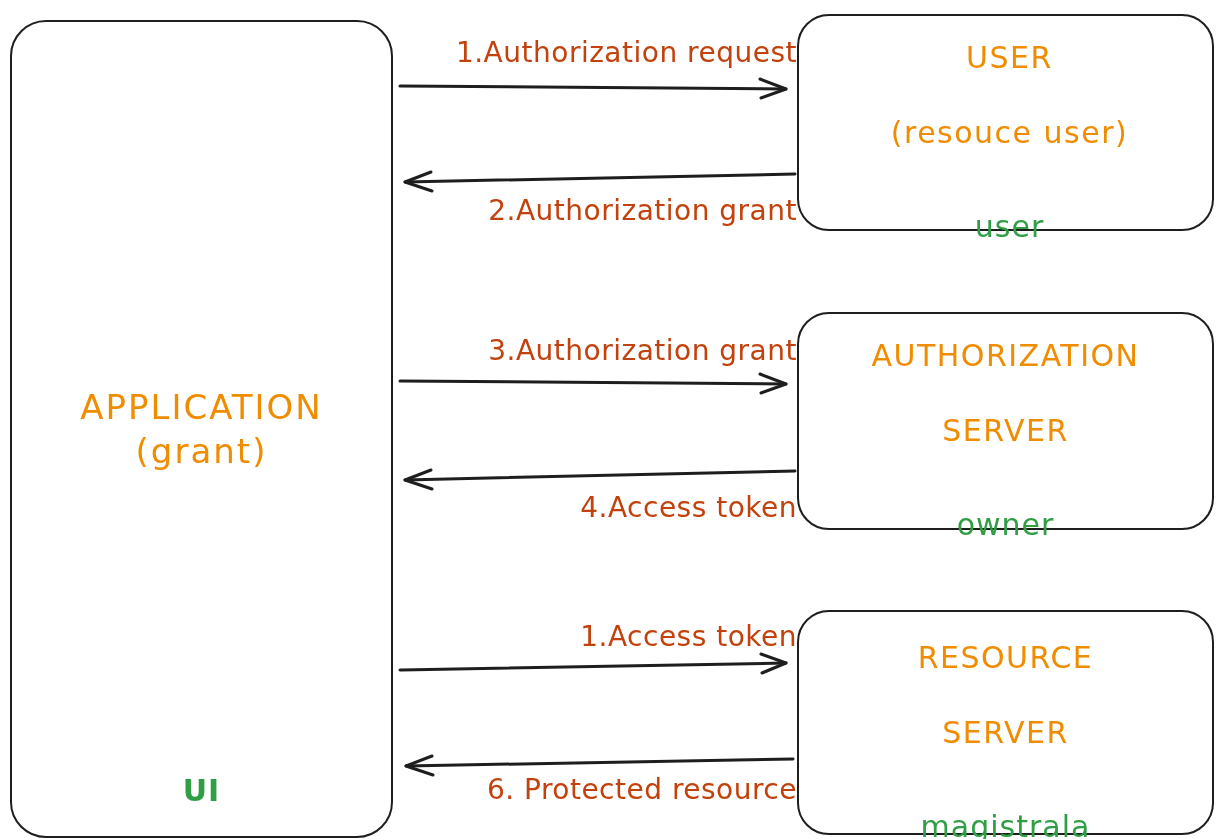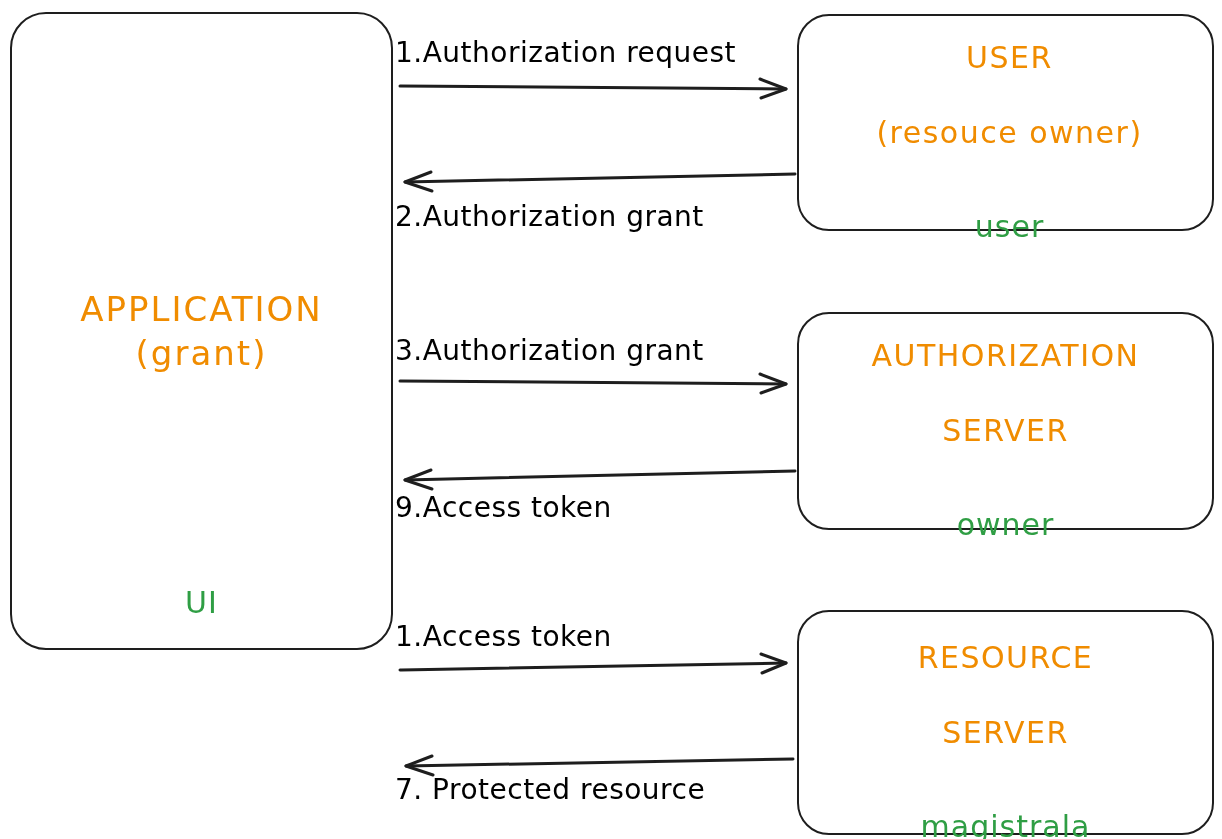--- a/index.html
+++ b/index.html
@@ -22,23 +22,23 @@
     background: #ffffff;
     box-sizing: border-box;
     display: flex;
     flex-direction: column;
     align-items: center;
     justify-content: center;
     text-align: center;
   }
   .app-box {
     left: 10px;
-    top: 12px;
+    top: 20px;
     width: 383px;
-    height: 638px;
+    height: 818px;
     border-radius: 36px;
   }
   .actor-box {
     left: 797px;
     width: 417px;
     height: 218px;
   }
   .actor-user { top: 14px; height: 217px; padding-left: 8px; }
   .actor-auth { top: 312px; justify-content: center; }
   .actor-res  { top: 610px; height: 225px; }
@@ -67,28 +67,28 @@
   }
   .app-instance {
     position: absolute;
     left: 0;
     right: 0;
     bottom: 28px;
     text-align: center;
     color: #2f9e44;
     font-size: 30px;
     letter-spacing: 1px;
-    font-weight: 400;
+    font-weight: 700;
   }
   .msg-label {
     position: absolute;
     left: 395px;
     width: 402px;
-    text-align: left;
-    color: #000000;
+    text-align: right;
+    color: #c2410c;
     font-size: 28px;
     letter-spacing: 0.5px;
     font-weight: 500;
     white-space: nowrap;
   }
   #arrow-layer {
     position: absolute;
     left: 0;
     top: 0;
     width: 1222px;
@@ -112,21 +112,21 @@
     <div class="app-title">
       <div>APPLICATION</div>
       <div>(grant)</div>
     </div>
     <div class="app-instance">UI</div>
   </div>
 
   <div class="box actor-box actor-user">
     <div class="actor-name">
       <div>USER</div>
-      <div>(resouce owner)</div>
+      <div>(resouce user)</div>
     </div>
     <div class="instance-name">user</div>
   </div>
 
   <div class="box actor-box actor-auth">
     <div class="actor-name">
       <div>AUTHORIZATION</div>
       <div>SERVER</div>
     </div>
     <div class="instance-name">owner</div>
@@ -167,19 +167,19 @@
       <path d="M761,654 L786,663 L762,673"></path>
     </g>
 
     <g>
       <path d="M793,759 C660,761 530,764 406,766"></path>
       <path d="M432,756 L406,766 L433,775"></path>
     </g>
   </svg>
 
   <div class="msg-label" style="top:36px;">1.Authorization request</div>
-  <div class="msg-label" style="top:200px;">2.Authorization grant</div>
+  <div class="msg-label" style="top:194px;">2.Authorization grant</div>
   <div class="msg-label" style="top:334px;">3.Authorization grant</div>
-  <div class="msg-label" style="top:491px;">9.Access token</div>
+  <div class="msg-label" style="top:491px;">4.Access token</div>
   <div class="msg-label" style="top:620px;">1.Access token</div>
-  <div class="msg-label" style="top:773px;">7. Protected resource</div>
+  <div class="msg-label" style="top:773px;">6. Protected resource</div>
 
 </div>
 
 </body></html>

